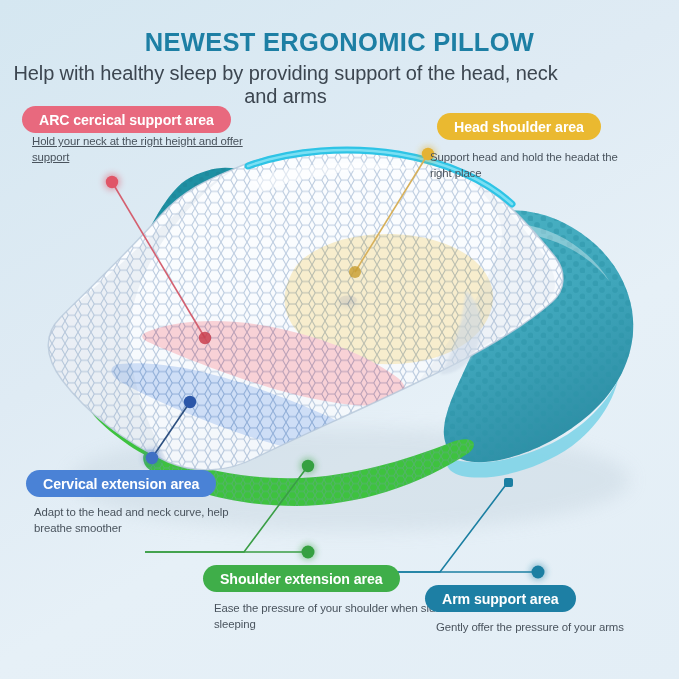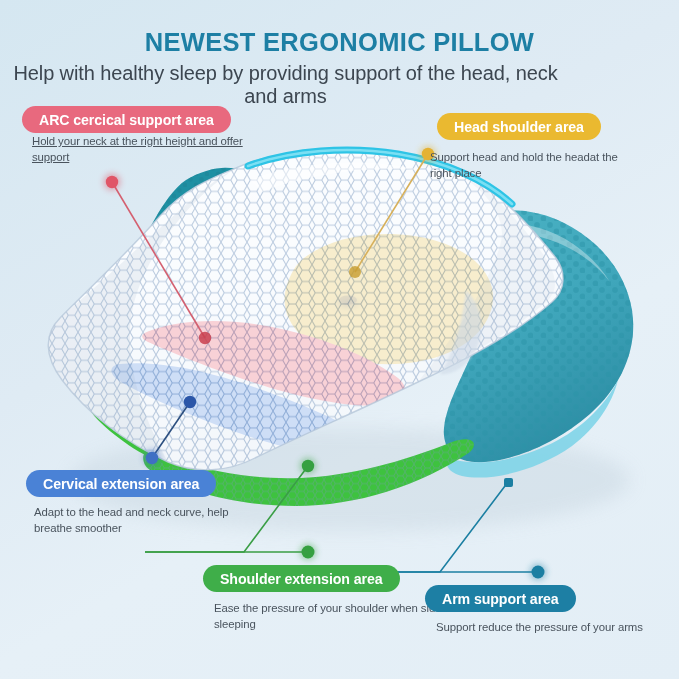--- a/index.html
+++ b/index.html
@@ -353,15 +353,15 @@
   <div class="pill" id="pill-head">Head shoulder area</div>
   <div class="desc" id="desc-head">Support head and hold the headat the right place</div>
 
   <div class="pill" id="pill-cervical">Cervical extension area</div>
   <div class="desc" id="desc-cervical">Adapt to the head and neck curve, help breathe smoother</div>
 
   <div class="pill" id="pill-shoulder">Shoulder extension area</div>
   <div class="desc" id="desc-shoulder">Ease the pressure of your shoulder when side sleeping</div>
 
   <div class="pill" id="pill-arm">Arm support area</div>
-  <div class="desc" id="desc-arm">Support reduce the pressure of your arms</div>
+  <div class="desc" id="desc-arm">Gently offer the pressure of your arms</div>
 
 </div>
 
 </body></html>

